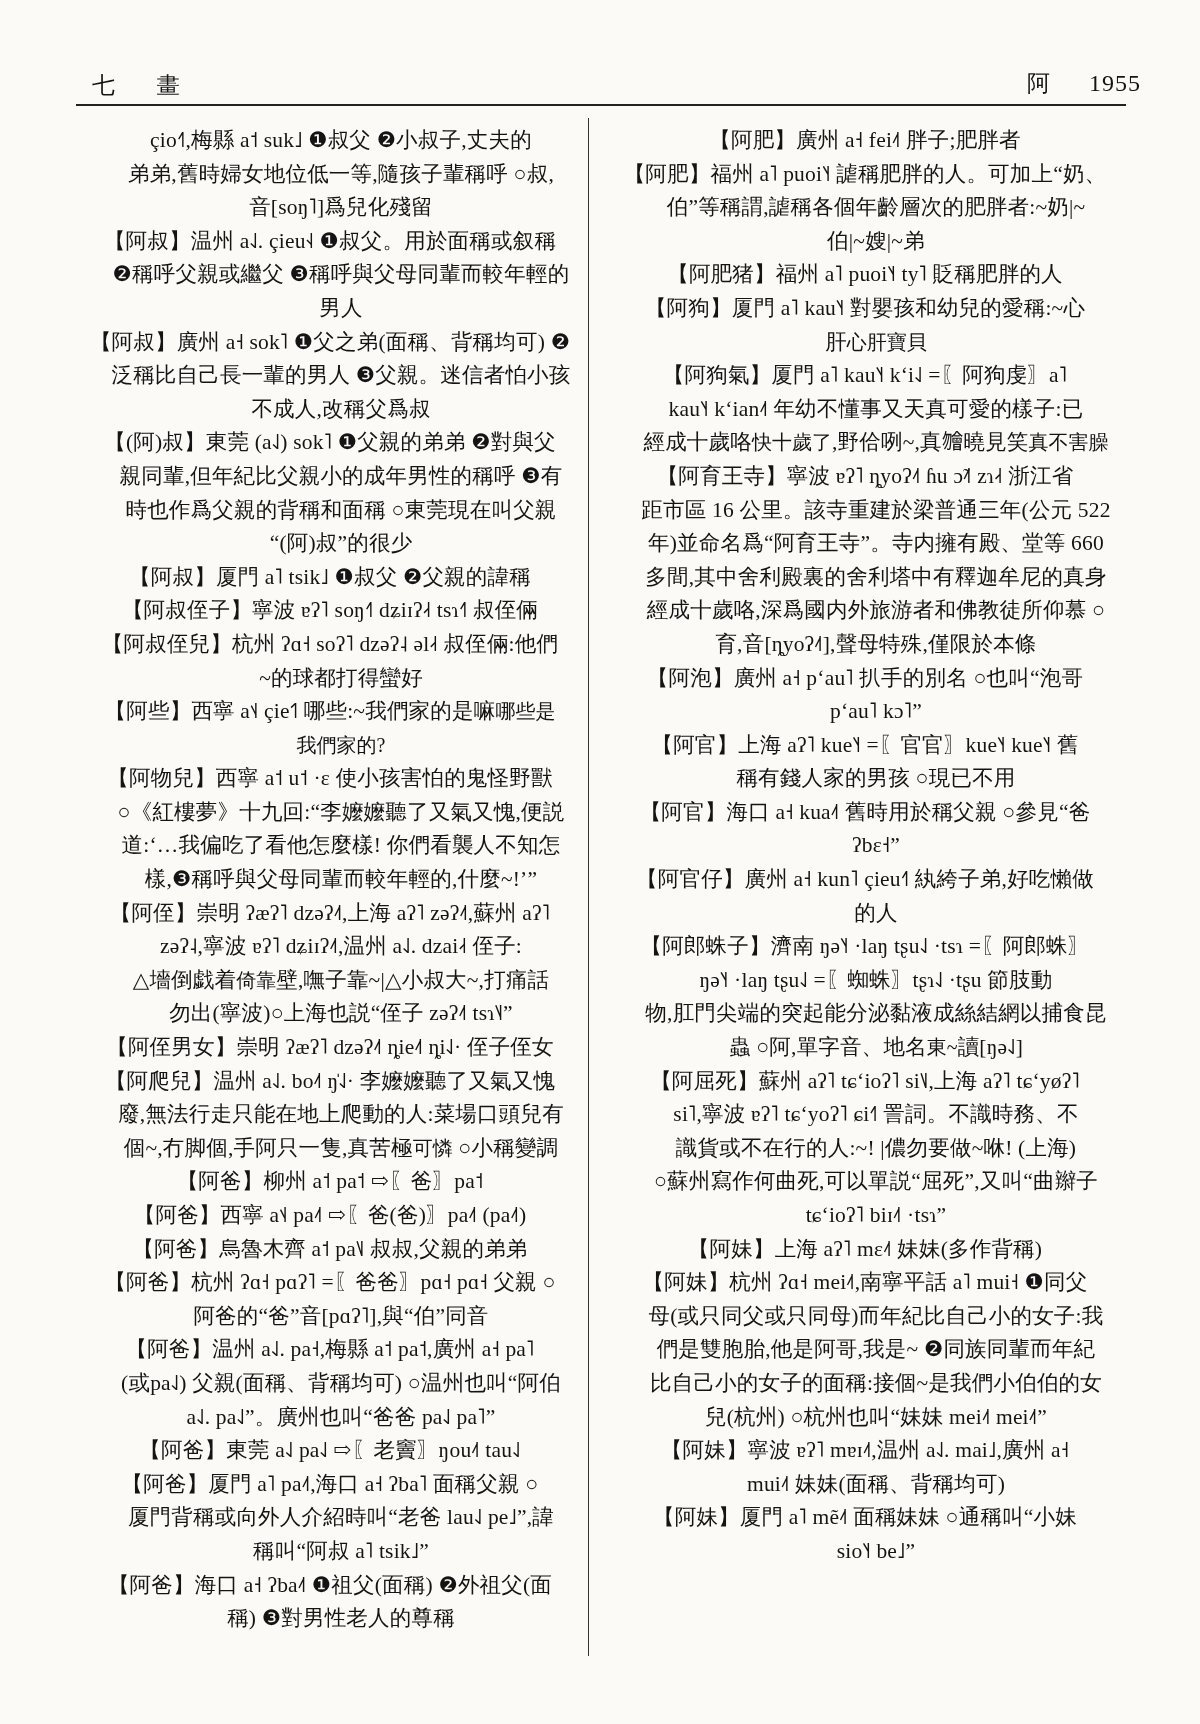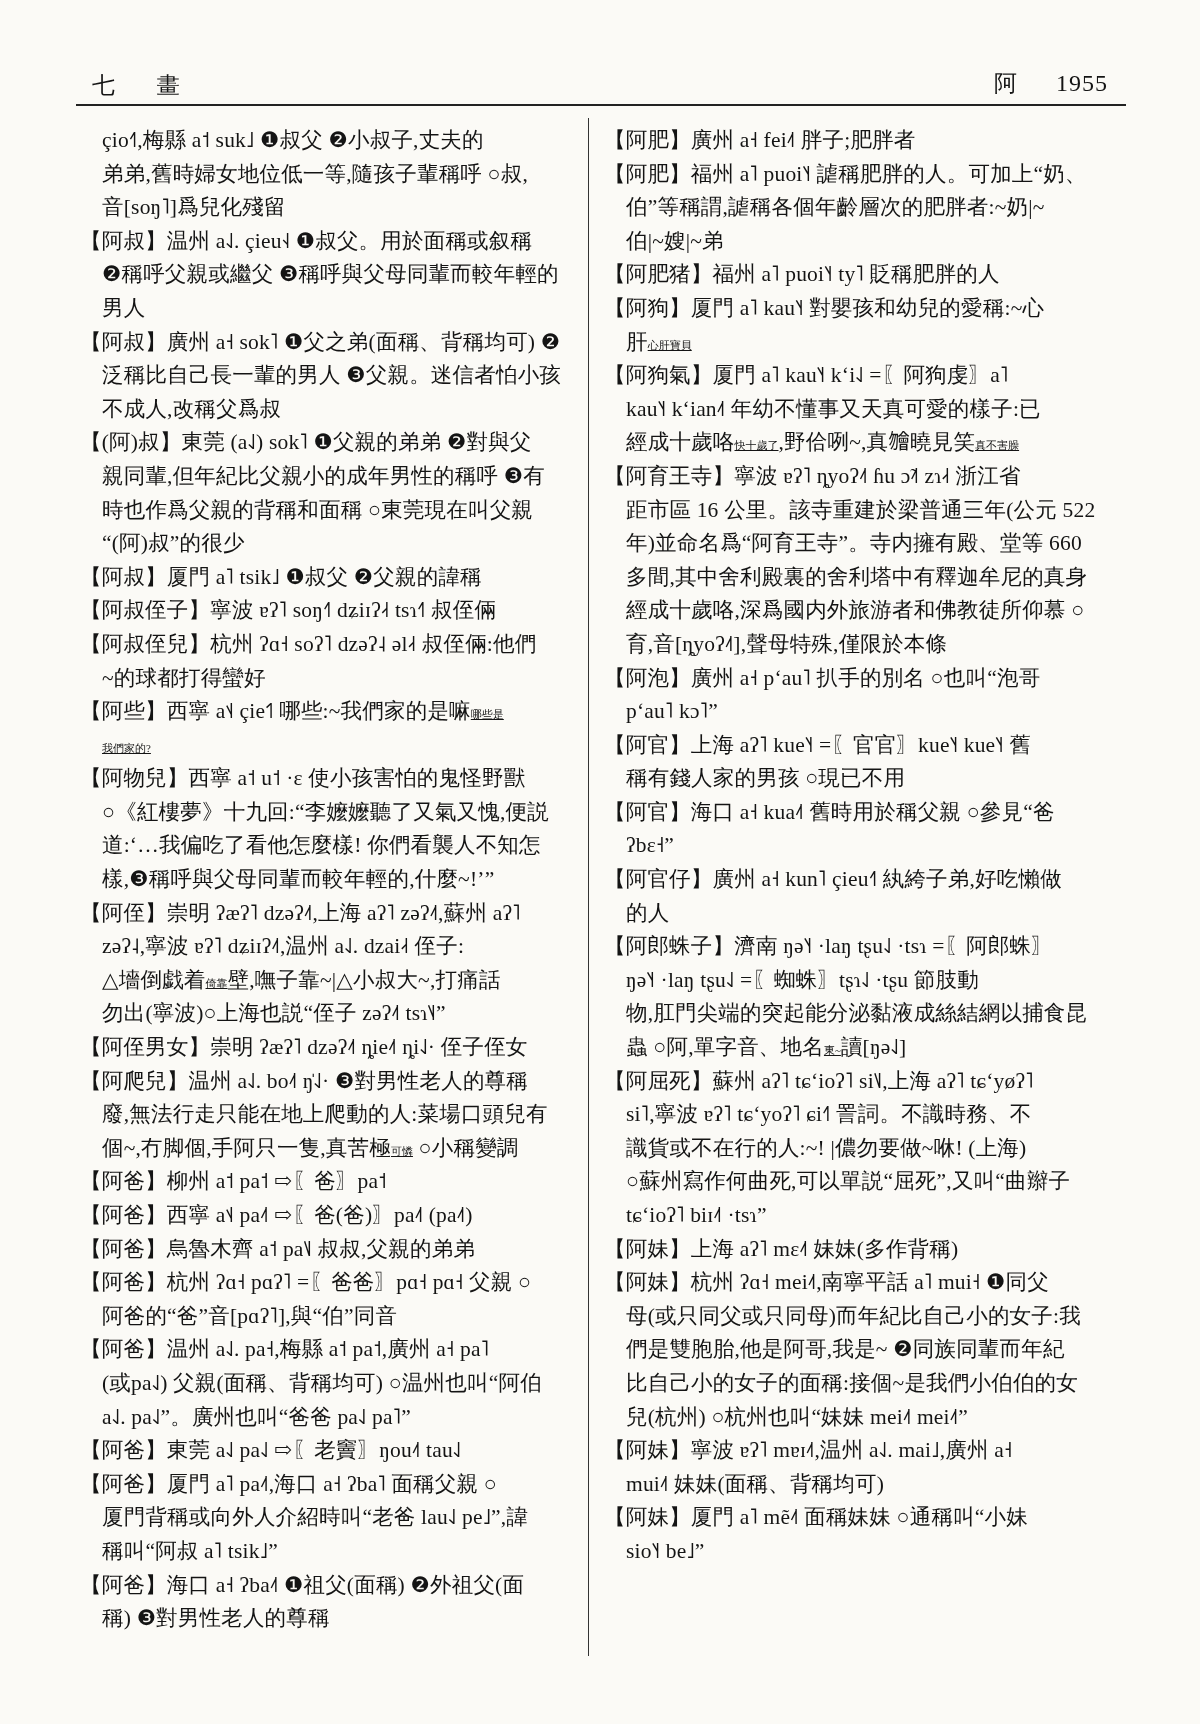--- a/index.html
+++ b/index.html
@@ -4,45 +4,45 @@
 <style>
   html, body { margin: 0; padding: 0; }
   body {
     width: 1200px; height: 1724px;
     background: #f7f6f2;
     font-family: "Liberation Serif", "DejaVu Serif", serif;
     color: #141414;
   }
   .page { position: absolute; inset: 0; background: #fbfaf6; }
 
-  .header { position: absolute; top: 66px; left: 78px; right: 92px; height: 34px; }
+  .header { position: absolute; top: 66px; left: 78px; right: 59px; height: 34px; }
   .header-left {
     position: absolute; left: 14px; top: 4px;
     font-size: 23px; letter-spacing: 18px; font-weight: 500;
   }
   .header-right { position: absolute; right: 0; top: 2px; font-size: 23px; }
   .header-right .hanzi { margin-right: 18px; }
   .header-right .pageno { font-size: 24px; letter-spacing: 1px; margin-left: 21px; }
 
   .rule { position: absolute; top: 104px; left: 76px; right: 74px; height: 2px; background: #222; }
 
   .divider { position: absolute; top: 118px; left: 588px; width: 1px; height: 1538px; background: #333; }
 
-  .col { position: absolute; top: 124px; overflow: hidden; }
+  .col { position: absolute; top: 124px; overflow: hidden; text-align: center; }
   .col-left  { left: 80px;  width: 500px; height: 1530px; }
   .col-right { left: 604px; width: 522px; height: 1530px; }
 
   .line {
     height: 33.6px; line-height: 33.6px;
     white-space: nowrap;
     font-size: 21.5px;
     letter-spacing: 0.2px;
   }
   .line.ind { padding-left: 22px; }
-  .line .small { font-size: 11px; letter-spacing: 0; text-decoration: underline; }
+  .line .small { font-size: 20px; letter-spacing: 0; }
 </style>
 </head>
 <body>
 
 <div class="page">
 
   <div class="header">
     <div class="header-left">七 畫</div>
     <div class="header-right">
       <span class="hanzi">阿</span><span class="pageno">1955</span>
@@ -73,21 +73,21 @@
       <div class="line ind"><span class="small">我們家的?</span></div>
       <div class="line"><span class="n">【阿物兒】西寧 a˦ u˦ ·ɛ 使小孩害怕的鬼怪野獸</span></div>
       <div class="line ind"><span class="n">○《紅樓夢》十九回:“李嬤嬤聽了又氣又愧,便説</span></div>
       <div class="line ind"><span class="n">道:‘…我偏吃了看他怎麼樣! 你們看襲人不知怎</span></div>
       <div class="line ind"><span class="n">樣,❸稱呼與父母同輩而較年輕的,什麼~!’”</span></div>
       <div class="line"><span class="n">【阿侄】崇明 ʔæʔ˥ dzəʔ˨˦,上海 aʔ˥ zəʔ˨˦,蘇州 aʔ˥</span></div>
       <div class="line ind"><span class="n">zəʔ˨,寧波 ɐʔ˥ dʑiɪʔ˨˦,温州 a˨˩. dzai˨˧ 侄子:</span></div>
       <div class="line ind"><span class="n">△墻倒戯着</span><span class="small">倚靠</span><span class="n">壁,嘸子靠~|△小叔大~,打痛話</span></div>
       <div class="line ind"><span class="n">勿出(寧波)○上海也説“侄子 zəʔ˨˦ tsɿ˥˨”</span></div>
       <div class="line"><span class="n">【阿侄男女】崇明 ʔæʔ˥ dzəʔ˨˦ ȵie˨˦ ȵi˨˩· 侄子侄女</span></div>
-      <div class="line"><span class="n">【阿爬兒】温州 a˨˩. bo˨˦ ŋ̍˨˩· ❸對男性老人的尊稱</span></div>
+      <div class="line"><span class="n">【阿爬兒】温州 a˨˩. bo˨˦ ŋ̍˨˩· 李嬤嬤聽了又氣又愧</span></div>
       <div class="line ind"><span class="n">廢,無法行走只能在地上爬動的人:菜場口頭兒有</span></div>
       <div class="line ind"><span class="n">個~,冇脚個,手阿只一隻,真苦極</span><span class="small">可憐</span><span class="n"> ○小稱變調</span></div>
       <div class="line"><span class="n">【阿爸】柳州 a˦ pa˦ ⇨〖爸〗pa˦</span></div>
       <div class="line"><span class="n">【阿爸】西寧 a˦˨ pa˨˦ ⇨〖爸(爸)〗pa˨˦ (pa˨˦)</span></div>
       <div class="line"><span class="n">【阿爸】烏魯木齊 a˦ pa˥˩ 叔叔,父親的弟弟</span></div>
       <div class="line"><span class="n">【阿爸】杭州 ʔɑ˧ pɑʔ˥ =〖爸爸〗pɑ˧ pɑ˧ 父親 ○</span></div>
       <div class="line ind"><span class="n">阿爸的“爸”音[pɑʔ˥],與“伯”同音</span></div>
       <div class="line"><span class="n">【阿爸】温州 a˨˩. pa˧,梅縣 a˦ pa˦,廣州 a˧ pa˥</span></div>
       <div class="line ind"><span class="n">(或pa˨˩) 父親(面稱、背稱均可) ○温州也叫“阿伯</span></div>
       <div class="line ind"><span class="n">a˨˩. pa˨˩”。廣州也叫“爸爸 pa˨˩ pa˥”</span></div>

